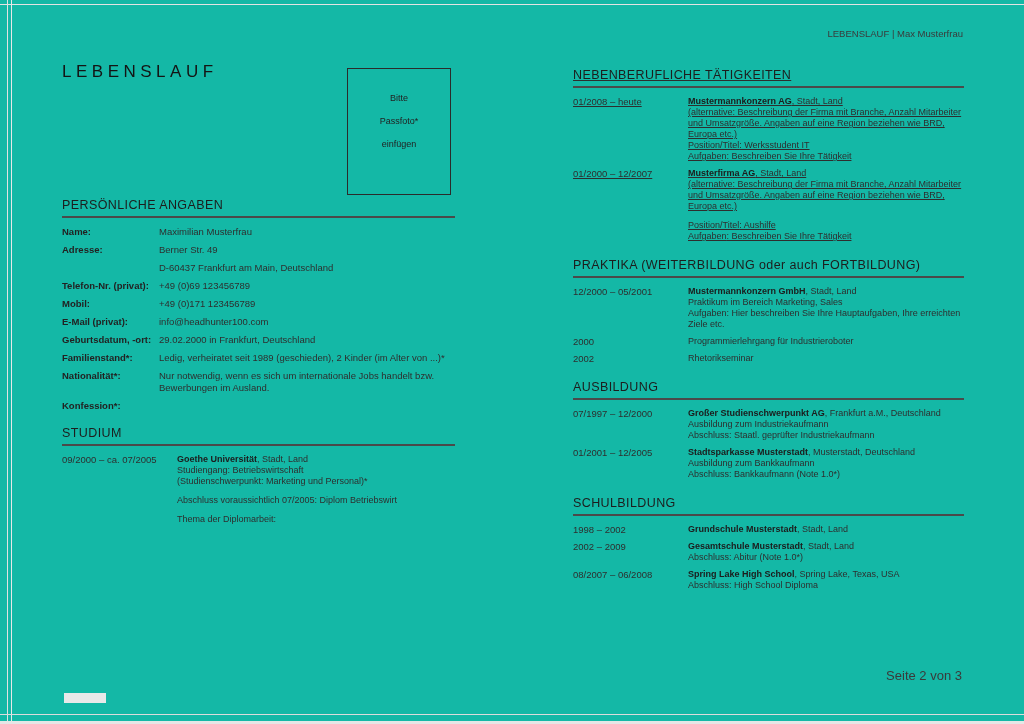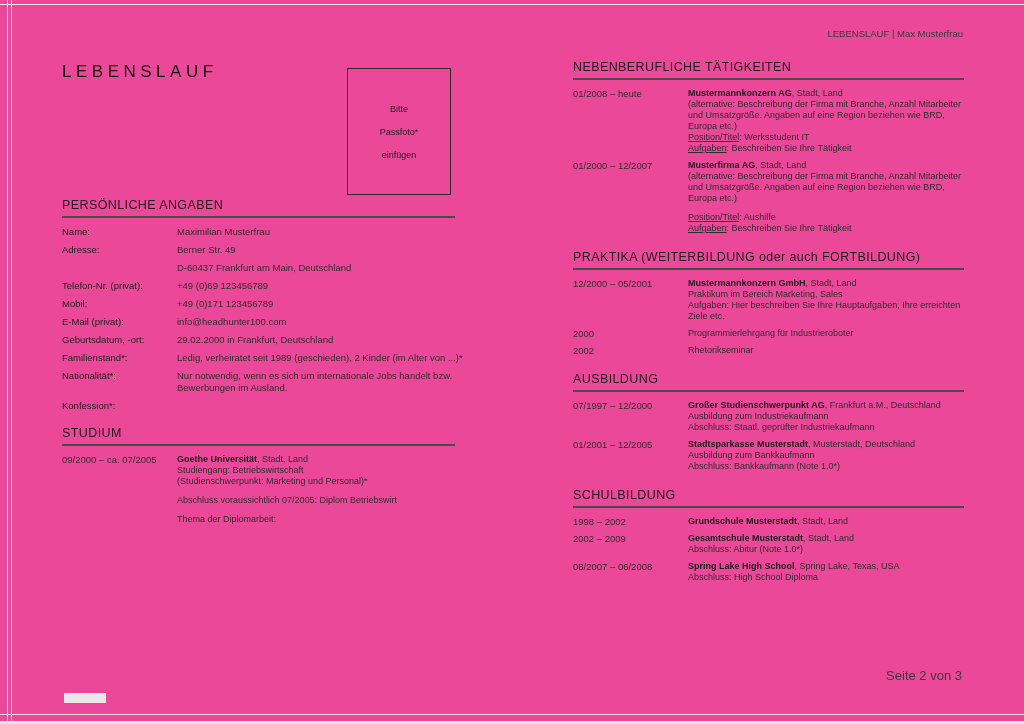--- a/index.html
+++ b/index.html
@@ -1,56 +1,56 @@
 <!DOCTYPE html>
 <html><head>
 <meta charset="utf-8">
 <style>
   html,body { margin:0; padding:0; background:#efefef; }
   .canvas {
     position:relative; width:1024px; height:724px; overflow:hidden;
-    background:#ec4899; color:#2e2e2e;
+    background:#14b8a6; color:#2e2e2e;
     font-family:"Liberation Sans","DejaVu Sans",sans-serif;
   }
   
   .edge-top   { position:absolute; top:4px; left:0; right:0; height:1px; background:#e3e3e3; }
   .edge-left1 { position:absolute; left:7px; top:0; bottom:0; width:1px; background:#e2e2e2; }
   .edge-left2 { position:absolute; left:11px; top:0; bottom:0; width:1px; background:#e8e8e8; }
   .edge-bottom{ position:absolute; bottom:9px; left:0; right:0; height:1px; background:#dcdcdc; }
   .edge-bottom2{ position:absolute; bottom:0; left:0; right:0; height:3px; background:#e6e6e6; }
   .smudge { position:absolute; left:64px; top:693px; width:42px; height:10px; background:#e9e9e9; }
 
   .header-right { position:absolute; top:28px; right:61px; font-size:9.5px; color:#3a3a3a; }
   .footer       { position:absolute; top:668px; right:62px; font-size:13px; color:#3a3a3a; }
 
   .page-title {
     position:absolute; left:62px; top:62px;
     font-size:17px; letter-spacing:4.5px; color:#141414;
   }
   .photo-box {
     position:absolute; left:347px; top:68px; width:104px; height:127px;
     border:1px solid #2b2b2b; box-sizing:border-box;
-    text-align:center; font-size:9px; color:#222; padding-top:35px;
+    text-align:center; font-size:9px; color:#222; padding-top:24px;
   }
   .photo-line { margin-bottom:13px; }
 
   .left-col  { position:absolute; left:62px;  top:198px; width:393px; }
   .right-col { position:absolute; left:573px; top:60px;  width:391px; }
 
   .sec-heading {
     font-size:12.5px; letter-spacing:0.4px; color:#1d1d1d;
     padding-bottom:4px; border-bottom:2px solid #4a4a4a; margin-bottom:8px;
   }
   .rsec { margin-top:16px; }
-  .rsec:first-child { margin-top:0; }
+  .rsec:first-child { margin-top:8px;text-decoration:underline; }
   .studium-sec { margin-top:14px; }
 
   .prow { display:flex; font-size:9.5px; line-height:12px; margin-bottom:6px; }
   .prow.gap { }
-  .plabel { width:115px; flex-shrink:0; font-weight:normal; color:#222; }
+  .plabel { width:97px; flex-shrink:0; font-weight:bold; color:#222; }
   .pvalue { flex:1; }
   .vline  { min-height:12px; white-space:nowrap; }
 
   .entry { display:flex; font-size:9px; line-height:11px; margin-bottom:6px; }
   .edate { width:115px; flex-shrink:0; font-size:9.5px; }
   .edesc { flex:1; }
   .eline { min-height:11px; white-space:nowrap; }
   .espacer { height:8px; }
   .b { font-weight:bold; color:#1c1c1c; }
   .u { text-decoration:underline; }

